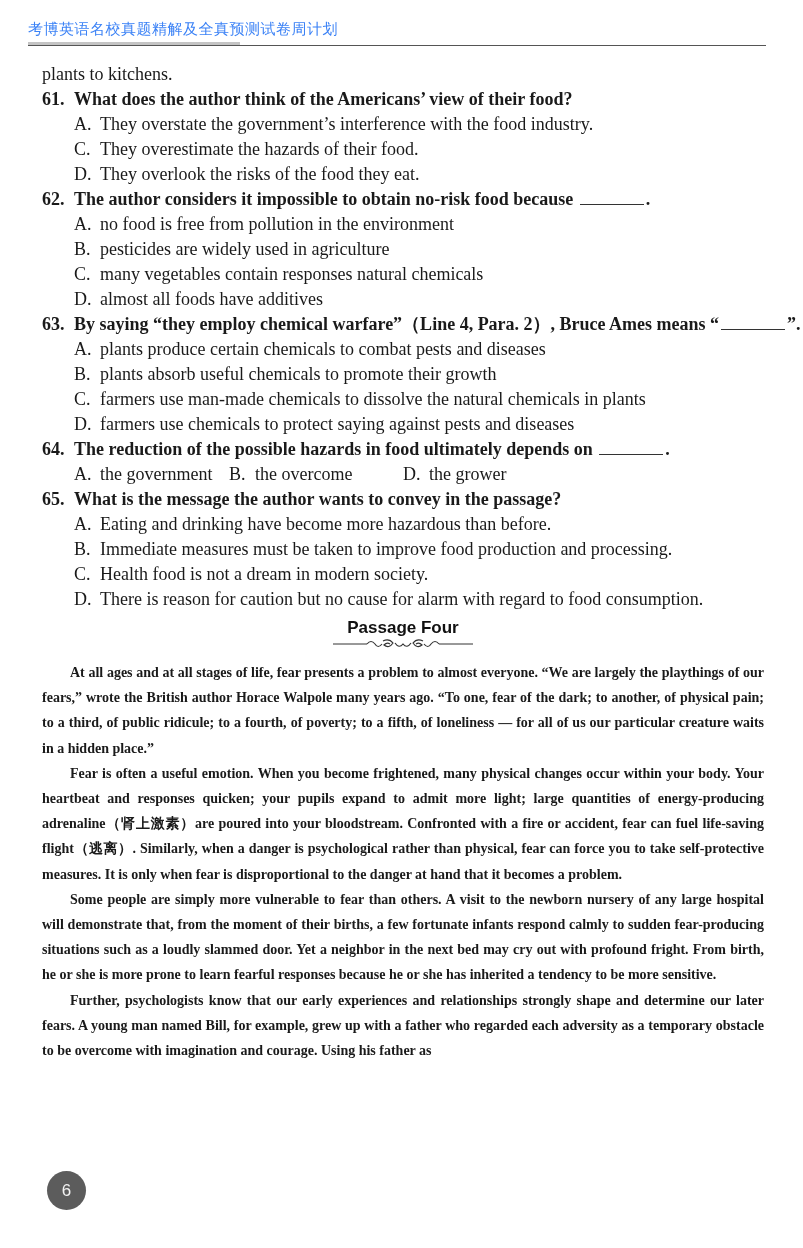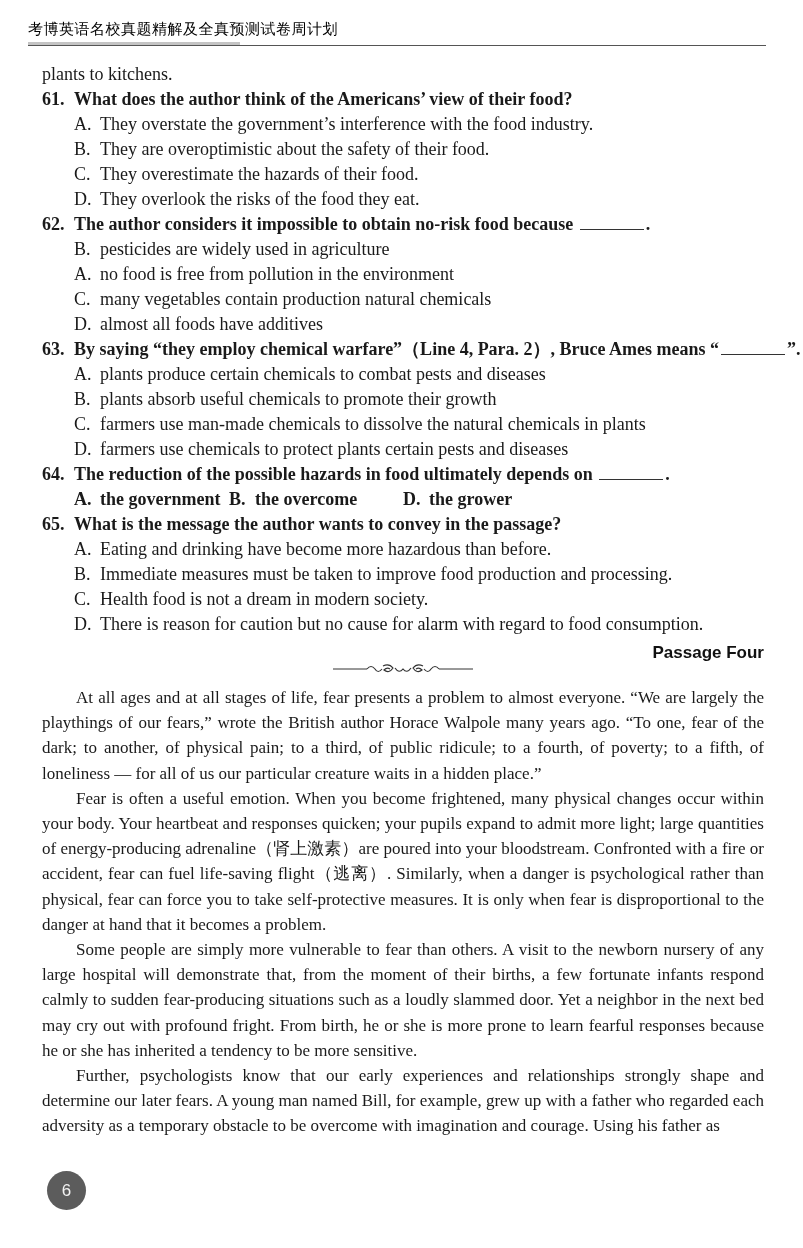--- a/index.html
+++ b/index.html
@@ -1,39 +1,39 @@
 <!DOCTYPE html>
 <html><head>
 <meta charset="utf-8">
 <style>
   html, body { margin: 0; padding: 0; background: #ffffff; }
   body { width: 803px; height: 1248px; position: relative; overflow: hidden;
          font-family: "Liberation Serif", "DejaVu Serif", serif; color: #1a1a1a; }
   .header { position: absolute; left: 28px; top: 20px; width: 740px; height: 28px; }
   .header-title { position: absolute; left: 0; top: 0; font-family: "DejaVu Sans", "Liberation Sans", sans-serif;
-                  font-size: 15px; color: #000000; letter-spacing: 0.5px; }
+                  font-size: 15px; color: #3b82f6; letter-spacing: 0.5px; }
   .header-bar { position: absolute; left: 0; top: 22px; width: 212px; height: 4px; background: #c4c4c4; }
   .header-line { position: absolute; left: 0; top: 25px; width: 738px; height: 1px; background: #555; }
 
   .content { position: absolute; left: 42px; top: 62px; width: 722px; }
   .line { font-size: 18px; line-height: 25px; height: 25px; white-space: nowrap; }
   .q { font-weight: bold; }
   .q .num { display: inline-block; width: 32px; }
   .opt { padding-left: 32px; font-family: Liberation Serif, serif; }
   .opt .lbl { display: inline-block; width: 26px; }
   .blank { display: inline-block; border-bottom: 1px solid #333; width: 64px; height: 14px; vertical-align: baseline; margin: 0 2px; }
-  .row4 { display: flex; padding-left: 32px; font-weight: bold; }
+  .row4 { display: flex; padding-left: 32px; }
   .row4 > span { display: inline-block; }
 
-  .passage-head { text-align: right; margin-top: 6px; height: 42px; position: relative; }
+  .passage-head { text-align: center; margin-top: 6px; height: 42px; position: relative; }
   .passage-title { font-family: "Liberation Sans", "DejaVu Sans", sans-serif; font-weight: bold; font-size: 17px;
                    line-height: 20px; color: #111; }
   .ornament { display: block; margin: 0 auto; }
 
-  .para { font-size: 17px; line-height: 25.2px; text-align: justify; text-indent: 2em; margin: 0; }
+  .para { font-size: 14px; line-height: 25.2px; text-align: justify; text-indent: 2em; margin: 0; font-weight: bold; }
   .para.first { margin-top: 0; }
 
   .page-num { position: absolute; left: 47px; top: 1171px; width: 39px; height: 39px; border-radius: 50%;
               background: #5c5c5c; color: #f2f2f2; font-family: "Liberation Sans", "DejaVu Sans", sans-serif;
               font-size: 17px; line-height: 39px; text-align: center; }
 </style>
 </head>
 <body>
 
 <div class="header">
@@ -43,43 +43,42 @@
 </div>
 
 <div class="content">
   <div class="line">plants to kitchens.</div>
 
   <div>
     <div class="line q">
       <span class="num">61.</span><span>What does the author think of the Americans’ view of their food?</span>
     </div>
     <div class="line opt"><span class="lbl">A.</span><span>They overstate the government’s interference with the food industry.</span></div>
-    <div class="line opt"><span class="lbl">B.</span><span>They are overoptimistic about the safety of their food.</span></div>
     <div class="line opt"><span class="lbl">C.</span><span>They overestimate the hazards of their food.</span></div>
     <div class="line opt"><span class="lbl">D.</span><span>They overlook the risks of the food they eat.</span></div>
   </div>
 
   <div>
     <div class="line q">
       <span class="num">62.</span><span>The author considers it impossible to obtain no-risk food because</span> <span class="blank"></span><span>.</span>
     </div>
+    <div class="line opt"><span class="lbl">A.</span><span>no food is free from pollution in the environment</span></div>
     <div class="line opt"><span class="lbl">B.</span><span>pesticides are widely used in agriculture</span></div>
-    <div class="line opt"><span class="lbl">A.</span><span>no food is free from pollution in the environment</span></div>
-    <div class="line opt"><span class="lbl">C.</span><span>many vegetables contain production natural chemicals</span></div>
+    <div class="line opt"><span class="lbl">C.</span><span>many vegetables contain responses natural chemicals</span></div>
     <div class="line opt"><span class="lbl">D.</span><span>almost all foods have additives</span></div>
   </div>
 
   <div>
     <div class="line q">
       <span class="num">63.</span><span>By saying “they employ chemical warfare”（Line 4, Para. 2）, Bruce Ames means “</span><span class="blank"></span><span>”.</span>
     </div>
     <div class="line opt"><span class="lbl">A.</span><span>plants produce certain chemicals to combat pests and diseases</span></div>
     <div class="line opt"><span class="lbl">B.</span><span>plants absorb useful chemicals to promote their growth</span></div>
     <div class="line opt"><span class="lbl">C.</span><span>farmers use man-made chemicals to dissolve the natural chemicals in plants</span></div>
-    <div class="line opt"><span class="lbl">D.</span><span>farmers use chemicals to protect plants certain pests and diseases</span></div>
+    <div class="line opt"><span class="lbl">D.</span><span>farmers use chemicals to protect saying against pests and diseases</span></div>
   </div>
 
   <div>
     <div class="line q">
       <span class="num">64.</span><span>The reduction of the possible hazards in food ultimately depends on</span> <span class="blank"></span><span>.</span>
     </div>
     <div class="line row4">
       <span style="width:155px"><span class="lbl" style="display:inline-block;width:26px">A.</span><span>the government</span></span>
       <span style="width:174px"><span class="lbl" style="display:inline-block;width:26px">B.</span><span>the overcome</span></span>
       <span><span class="lbl" style="display:inline-block;width:26px">D.</span><span>the grower</span></span>

